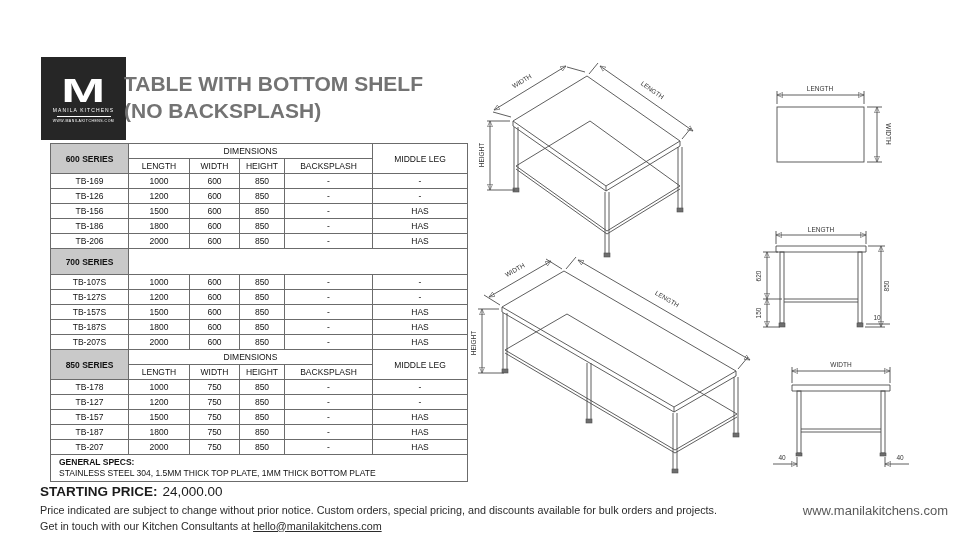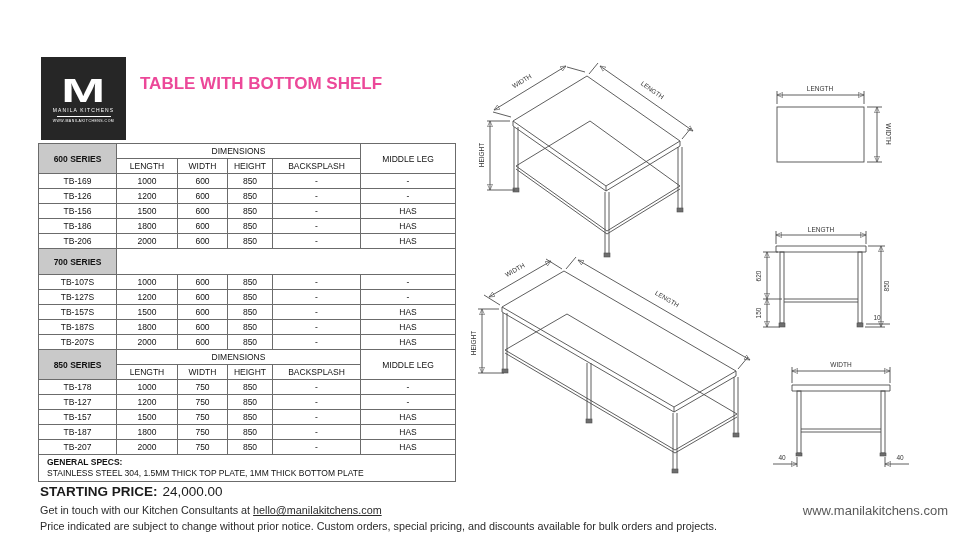--- a/index.html
+++ b/index.html
@@ -8,25 +8,25 @@
 
   
   .logo{position:absolute;left:41px;top:57px;width:85px;height:83px;background:#262626;
         color:#fff;display:flex;flex-direction:column;align-items:center;justify-content:center;}
   .logo-m{font-size:34px;font-weight:bold;line-height:30px;transform:scaleX(1.55);}
   .logo-name{font-size:5px;letter-spacing:1.1px;margin-top:2px;white-space:nowrap;}
   .logo-divider{width:54px;height:1px;background:#ffffff;margin:3px 0 2px 0;}
   .logo-url{font-size:3.5px;letter-spacing:0.5px;white-space:nowrap;}
 
   
-  .title{position:absolute;left:140px;top:70px;font-size:17px;font-weight:bold;
-         line-height:27px;color:#ec4899;}
-
-  
-  table.spec{position:absolute;left:38px;top:143px;width:417px;border-collapse:collapse;
+  .title{position:absolute;left:124px;top:70px;font-size:21px;font-weight:bold;
+         line-height:27px;color:#737373;}
+
+  
+  table.spec{position:absolute;left:50px;top:143px;width:417px;border-collapse:collapse;
              table-layout:fixed;font-size:8.5px;color:#111;}
   table.spec th,table.spec td{border:1px solid #6b6b6b;text-align:center;vertical-align:middle;
              padding:0;height:14px;line-height:10px;font-weight:normal;}
   table.spec .series-cell{background:#c9c9c9;font-weight:bold;}
   table.spec tr.band td{height:25px;}
   table.spec td.specs-cell{text-align:left;padding:2px 8px;height:auto;line-height:11px;}
   .specs-label{font-weight:bold;}
 
   
   .price{position:absolute;left:40px;top:484px;font-size:13.5px;}
@@ -51,20 +51,21 @@
 
   <div class="logo">
     <div class="logo-m">M</div>
     <div class="logo-name">MANILA KITCHENS</div>
     <div class="logo-divider"></div>
     <div class="logo-url">WWW.MANILAKITCHENS.COM</div>
   </div>
 
   <div class="title">
     <div>TABLE WITH BOTTOM SHELF</div>
+    <div>(NO BACKSPLASH)</div>
   </div>
 
   <table class="spec">
     <colgroup>
       <col style="width:78px">
         <col style="width:61px">
         <col style="width:50px">
       <col style="width:45px">
         <col style="width:88px">
         <col style="width:95px">
@@ -230,22 +231,22 @@
         </td>
       </tr>
     </tbody>
   </table>
 
   <div class="price">
     <span class="price-label">STARTING PRICE:</span><span>24,000.00</span>
   </div>
 
   <div class="footer-note">
+    <div>Price indicated are subject to change without prior notice. Custom orders, special pricing, and discounts available for bulk orders and projects.</div>
     <div><span>Get in touch with our Kitchen Consultants at </span><a href="#">hello@manilakitchens.com</a></div>
-    <div>Price indicated are subject to change without prior notice. Custom orders, special pricing, and discounts available for bulk orders and projects.</div>
   </div>
   <div class="website">www.manilakitchens.com</div>
 
   <svg id="drawings" width="495" height="440" viewBox="0 0 495 440">
     <defs>
       <marker id="ar" viewBox="0 0 10 10" refX="9" refY="5" markerWidth="7" markerHeight="7" orient="auto-start-reverse">
         <path d="M0,1 L9,5 L0,9 z" fill="#4d4d4d" stroke="none"></path>
       </marker>
     </defs>
 

